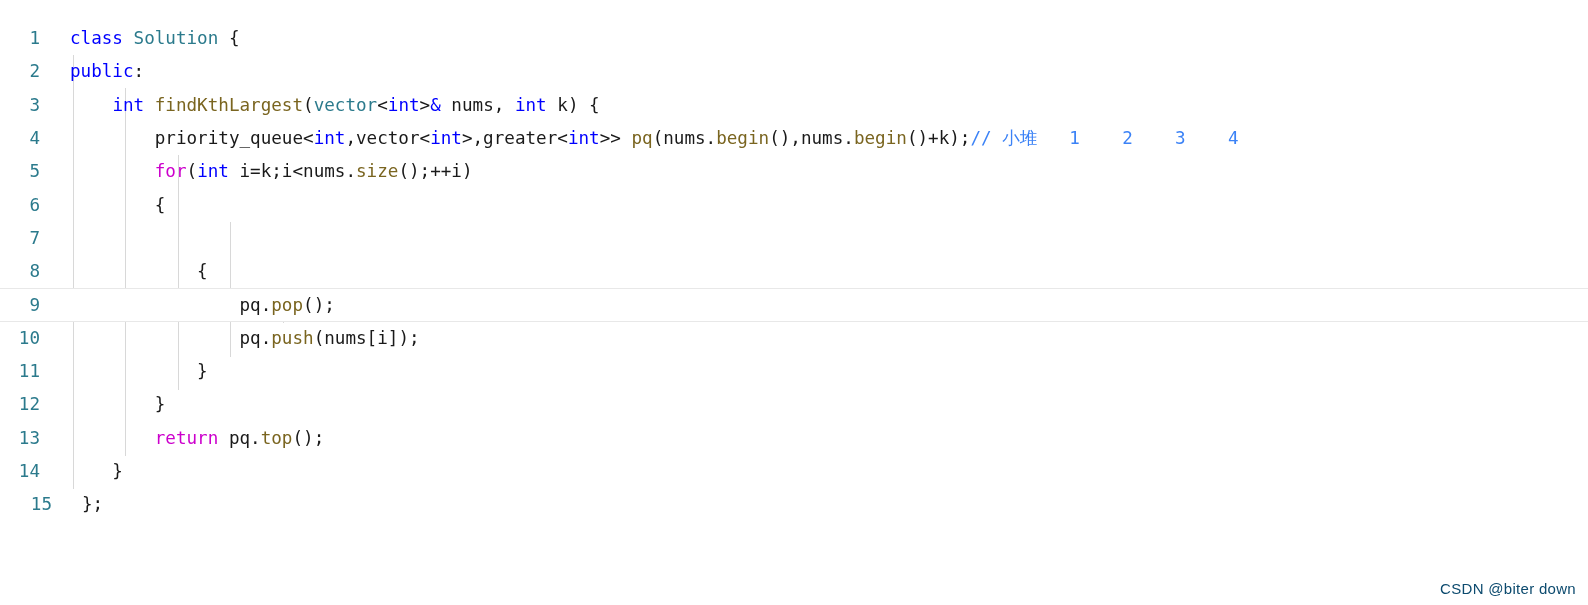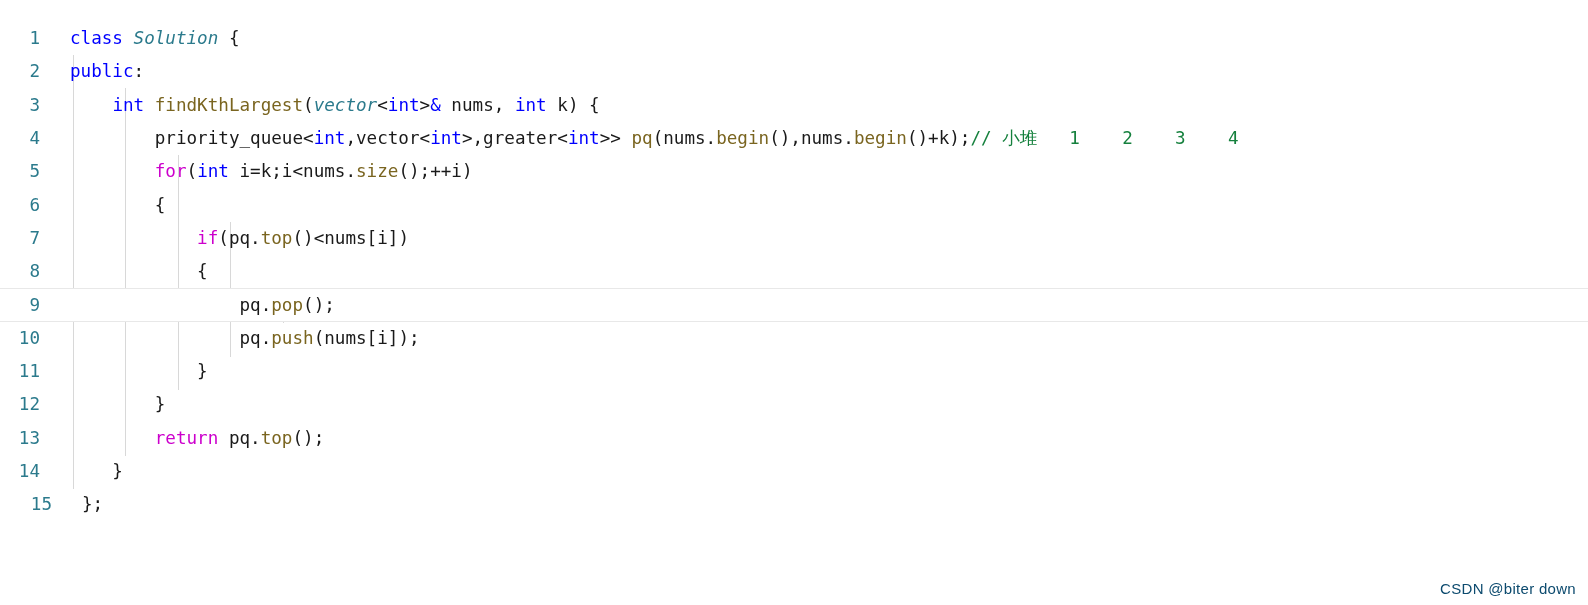--- a/index.html
+++ b/index.html
@@ -57,23 +57,23 @@
   .code-line.current {
     background: #ffffff;
     border-top: 1px solid #e8e8e8;
     border-bottom: 1px solid #e8e8e8;
     box-sizing: border-box;
   }
 
   
   .kw      { color: #0000ff; }   
   .ctrl    { color: #cc00cc; }   
-  .type    { color: #2b7a8c; font-style: italic; }   
+  .type    { color: #2b7a8c; }   
   .fn      { color: #7a6520; }   
-  .cmt     { color: #15803d; margin-top: 28px; }   
+  .cmt     { color: #3b82f6; margin-top: 28px; }   
   .plain   { color: #1a1a1a; }
 
   
   .guide {
     position: absolute;
     width: 1px;
     background: #d8d8d8;
   }
 
   #watermark {
@@ -100,21 +100,21 @@
       <div class="guide" style="left: 230px; top: 222px; height: 135px; background: rgb(216, 216, 216);"></div>
       <div class="guide" style="left: 283px; top: 288px; height: 35px; background: rgb(216, 216, 216);"></div>
     </div>
   <div id="lines">
       <div class="code-line" style="position: absolute; left: 0px; top: 22px; width: 1588px;"><span class="ln">1</span><span class="code"><span class="kw">class</span><span class="plain"> </span><span class="type">Solution</span><span class="plain"> {</span></span></div>
       <div class="code-line" style="position: absolute; left: 0px; top: 55.3px; width: 1588px;"><span class="ln">2</span><span class="code"><span class="kw">public</span><span class="plain">:</span></span></div>
       <div class="code-line" style="position: absolute; left: 0px; top: 88.6px; width: 1588px;"><span class="ln">3</span><span class="code"><span class="plain">    </span><span class="kw">int</span><span class="plain"> </span><span class="fn">findKthLargest</span><span class="plain">(</span><span class="type">vector</span><span class="plain">&lt;</span><span class="kw">int</span><span class="plain">&gt;</span><span class="kw">&amp;</span><span class="plain"> nums, </span><span class="kw">int</span><span class="plain"> k) {</span></span></div>
       <div class="code-line" style="position: absolute; left: 0px; top: 121.9px; width: 1588px;"><span class="ln">4</span><span class="code"><span class="plain">        priority_queue&lt;</span><span class="kw">int</span><span class="plain">,vector&lt;</span><span class="kw">int</span><span class="plain">&gt;,greater&lt;</span><span class="kw">int</span><span class="plain">&gt;&gt; </span><span class="fn">pq</span><span class="plain">(nums.</span><span class="fn">begin</span><span class="plain">(),nums.</span><span class="fn">begin</span><span class="plain">()+k);</span><span class="cmt">// 小堆   1    2    3    4</span></span></div>
       <div class="code-line" style="position: absolute; left: 0px; top: 155.2px; width: 1588px;"><span class="ln">5</span><span class="code"><span class="plain">        </span><span class="ctrl">for</span><span class="plain">(</span><span class="kw">int</span><span class="plain"> i=k;i&lt;nums.</span><span class="fn">size</span><span class="plain">();++i)</span></span></div>
       <div class="code-line" style="position: absolute; left: 0px; top: 188.5px; width: 1588px;"><span class="ln">6</span><span class="code"><span class="plain">        {</span></span></div>
-      <div class="code-line" style="position: absolute; left: 0px; top: 221.8px; width: 1588px;"><span class="ln">7</span><span class="code"><span class="plain">            </span><span class="ctrl">if</span><span class="plain">(pq.</span><span class="fn">top</span><span class="plain">()&lt;nums[i])</span></span></div>
+      <div class="code-line" style="position: absolute; left: 0px; top: 221.8px; width: 1588px;"><span class="ln">7</span></div>
       <div class="code-line" style="position: absolute; left: 0px; top: 255.1px; width: 1588px;"><span class="ln">8</span><span class="code"><span class="plain">            {</span></span></div>
       <div class="code-line current" style="position: absolute; left: 0px; top: 288.4px; width: 1588px;"><span class="ln">9</span><span class="code"><span class="plain">                pq.</span><span class="fn">pop</span><span class="plain">();</span></span></div>
       <div class="code-line" style="position: absolute; left: 0px; top: 321.7px; width: 1588px;"><span class="ln">10</span><span class="code"><span class="plain">                pq.</span><span class="fn">push</span><span class="plain">(nums[i]);</span></span></div>
       <div class="code-line" style="position: absolute; left: 0px; top: 355px; width: 1572px;"><span class="ln">11</span><span class="code"><span class="plain">            }</span></span></div>
       <div class="code-line" style="position: absolute; left: 0px; top: 388.3px; width: 1259px;"><span class="ln">12</span><span class="code"><span class="plain">        }</span></span></div>
       <div class="code-line" style="position: absolute; left: 0px; top: 421.6px; width: 1268px;"><span class="ln">13</span><span class="code"><span class="plain">        </span><span class="ctrl">return</span><span class="plain"> pq.</span><span class="fn">top</span><span class="plain">();</span></span></div>
       <div class="code-line" style="position: absolute; left: 0px; top: 454.9px; width: 1588px;"><span class="ln">14</span><span class="code"><span class="plain">    }</span></span></div>
       <div class="code-line" style="position: absolute; left: 12px; top: 488.2px; width: 1500px;"><span class="ln">15</span><span class="code"><span class="plain">};</span></span></div>
     </div>
 

